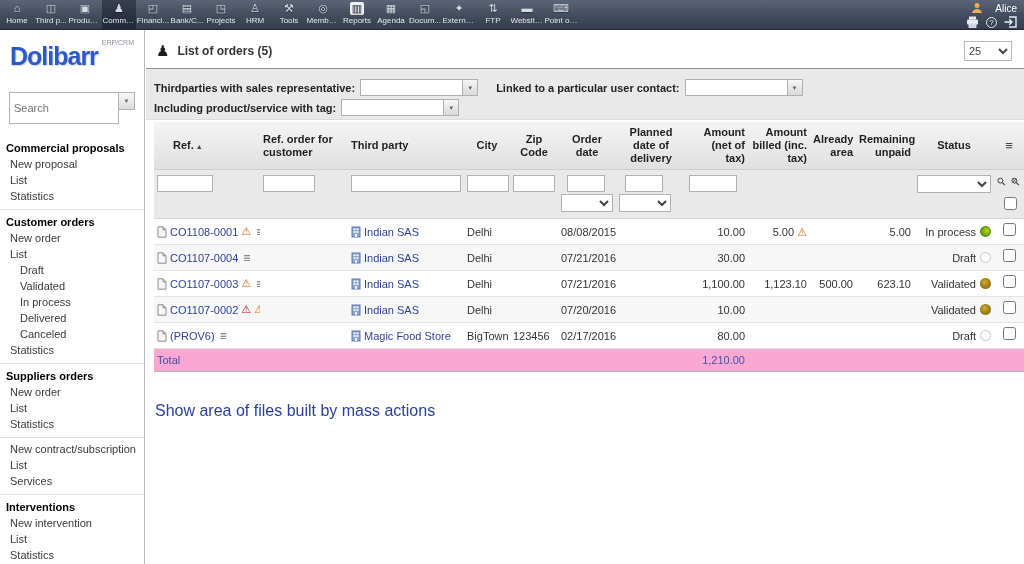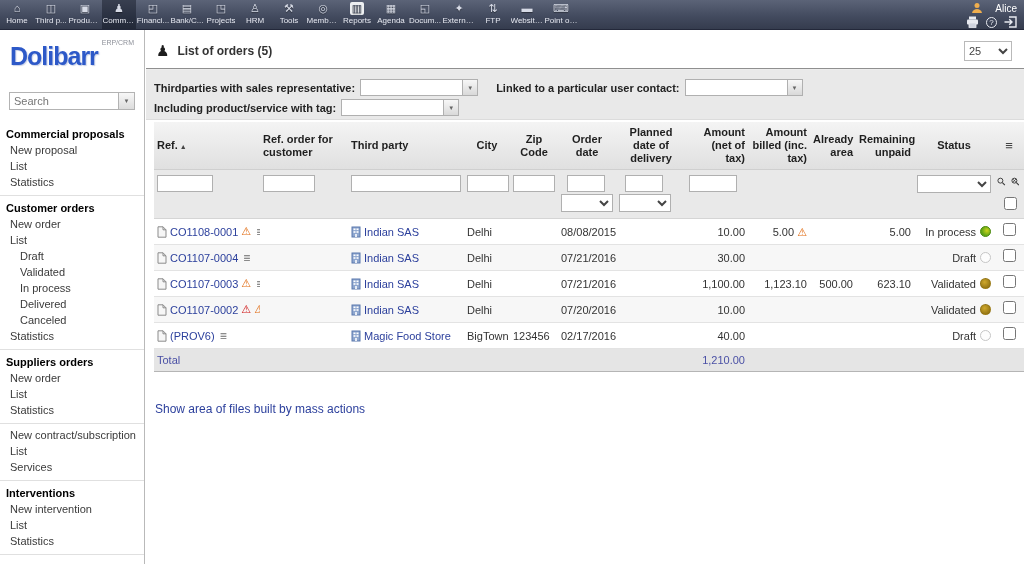--- a/index.html
+++ b/index.html
@@ -28,21 +28,21 @@
     border-radius:50%; font-size:8px; line-height:9px; text-align:center; color:#e8eaf0; }
 
   
   .sidebar { position:absolute; left:0; top:30px; width:145px; bottom:0;
     background:#fff; border-right:1px solid #b9b9b9; overflow:hidden; }
   .logo-wrap { position:relative; padding:12px 8px 4px 10px; height:52px; }
   .logo-text { font-size:25px; font-weight:bold; letter-spacing:-1px; color:#2d59c8;
     text-shadow:1px 1px 1px rgba(40,70,160,.25); }
   .logo-suffix { position:absolute; top:9px; right:10px; font-size:7px; color:#8d9099; }
   .search-wrap { display:flex; padding:10px 9px 12px 9px; }
-  .search-input { width:110px; height:18px; border:1px solid #b3b3b3; font-size:11px;
+  .search-input { width:110px; height:32px; border:1px solid #b3b3b3; font-size:11px;
     padding:1px 4px; color:#444; }
   .combo-btn { width:16px; height:18px; border:1px solid #b3b3b3; border-left:none;
     background:linear-gradient(#f7f7f7,#dcdcdc); font-size:6px; color:#666;
     display:flex; align-items:center; justify-content:center; cursor:pointer; }
   .nav { font-size:11px; }
   .nav-section { border-bottom:1px solid #e0e0e0; padding:3px 0 5px 0; }
   .nav-title { font-weight:bold; color:#000; padding:3px 6px 2px 6px; }
   .nav-item { display:block; color:#3a3a3a; text-decoration:none; padding:2px 6px 2px 10px;
     cursor:pointer; }
   .nav-item.indent { padding-left:20px; }
@@ -67,21 +67,21 @@
   .combo-btn2 { width:15px; height:17px; border:1px solid #b0b0b0; border-left:none;
     background:linear-gradient(#f7f7f7,#d9d9d9); font-size:6px; color:#666;
     display:flex; align-items:center; justify-content:center; cursor:pointer; }
 
   
   .table-wrap { padding:2px 8px 0 8px; }
   table.orders { width:100%; border-collapse:collapse; table-layout:fixed; font-size:11px; }
   thead th { background:linear-gradient(#f4f4f4,#e0e0e0); color:#1f1f1f; font-weight:bold;
     padding:4px 3px; vertical-align:middle; line-height:13px; border-bottom:1px solid #cfcfcf; }
   th.al { text-align:left; } th.ac { text-align:center; } th.ar { text-align:right; }
-  .ref-head { cursor:pointer; }
+  .ref-head { cursor:pointer;margin-left:16px; }
   .sort-arrow { font-size:7px; color:#444; margin-left:2px; }
   .cols-icon { font-size:13px; color:#444; cursor:pointer; }
   tr.filters td { background:#e9e9e9; padding:5px 3px 6px 3px; vertical-align:top;
     height:48px; border-bottom:1px solid #d5d5d5; }
   .f-input { height:17px; border:1px solid #b0b0b0; font-size:11px; width:100%; padding:1px 3px; background:#fff; }
   .f-input.small { width:38px; display:block; margin:0 0 2px 6px; }
   .f-select { height:18px; border:1px solid #b0b0b0; font-size:11px; background:#fff; color:#444; }
   .f-select.date { width:52px; }
   .f-select.status { width:100%; }
   .filter-icons { display:flex; justify-content:flex-end; gap:5px; padding-right:2px; }
@@ -98,22 +98,22 @@
   .warn.orange { color:#e06a10; } .warn.red { color:#cf1212; }
   .lines-icon { color:#6a6a6a; font-size:12px; margin-left:2px; cursor:pointer; }
   .status-cell { display:flex; align-items:center; justify-content:flex-end; gap:4px; }
   .dot { width:11px; height:11px; border-radius:50%; display:inline-block; flex:0 0 auto; }
   .dot.inprocess { background:radial-gradient(circle at 65% 40%, #cdd41a, #5ea316 65%);
     border:1px solid #4c8a10; }
   .dot.validated { background:radial-gradient(circle at 40% 35%, #cfa82c, #9a7a16 70%);
     border:1px solid #83671268; }
   .dot.draft { background:#fdfdfd; border:1px solid #c6c6c6; }
   tr.total-row td { border-top:1px solid #b5b5b5; border-bottom:1px solid #b5b5b5;
-    color:#4a50a5; padding:5px 3px; background:#e5e5e5; }
-  .footer-link { display:inline-block; margin:30px 0 4px 9px; font-size:12px;
+    color:#4a50a5; padding:5px 3px; background:#f9a8d4; }
+  .footer-link { display:inline-block; margin:30px 0 4px 9px; font-size:16px;
     color:#2b3f9c; text-decoration:none; cursor:pointer; }
 </style>
 </head>
 <body>
 
 <div class="topbar">
   <div class="menu-strip">
       <div class="menu-item">
         <span class="menu-icon">⌂</span>
         <span class="menu-label">Home</span>
@@ -536,21 +536,21 @@
                   <rect x="5.5" y="5.2" width="2" height="1.6" fill="#fff"></rect>
                   <rect x="4" y="8" width="2" height="3" fill="#e7ecf5"></rect>
                 </svg>
                 <a class="doclink">Magic Food Store</a>
               </div>
             </td>
             <td>BigTown</td>
             <td>123456</td>
             <td>02/17/2016</td>
             <td></td>
-            <td class="ar">40.00</td>
+            <td class="ar">80.00</td>
             <td class="ar"><span></span></td>
             <td class="ar"></td>
             <td class="ar"></td>
             <td>
               <div class="status-cell">
                 <span>Draft</span>
                 <span class="dot draft"></span>
               </div>
             </td>
             <td class="ac"><input type="checkbox" style=""></td>

